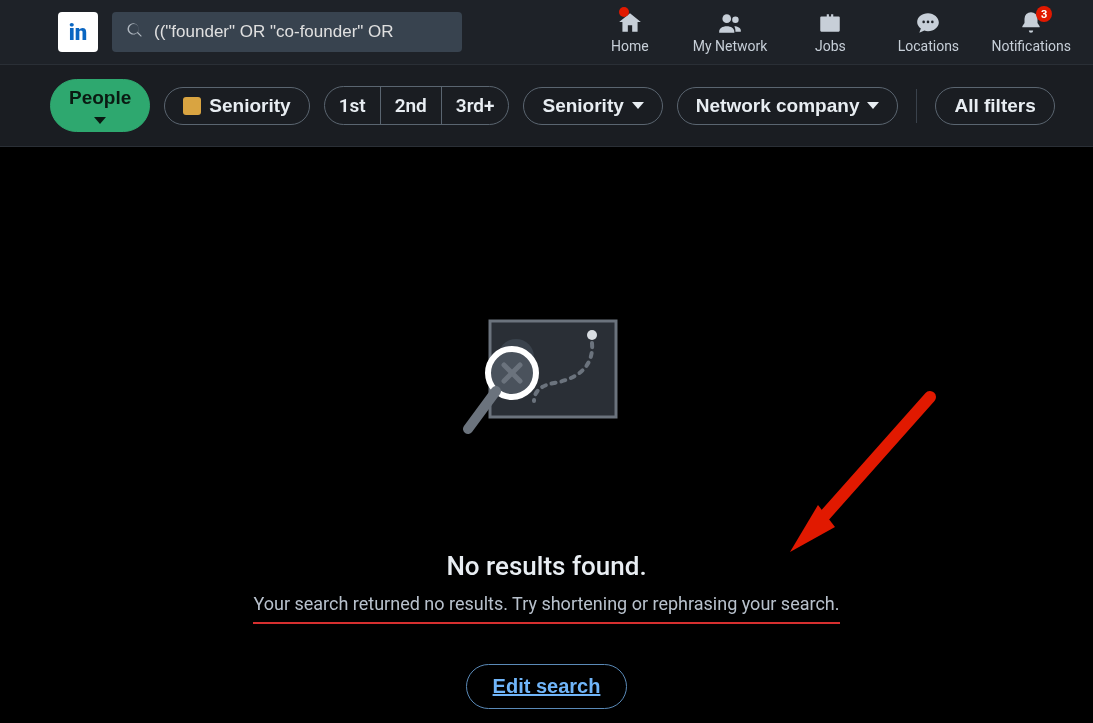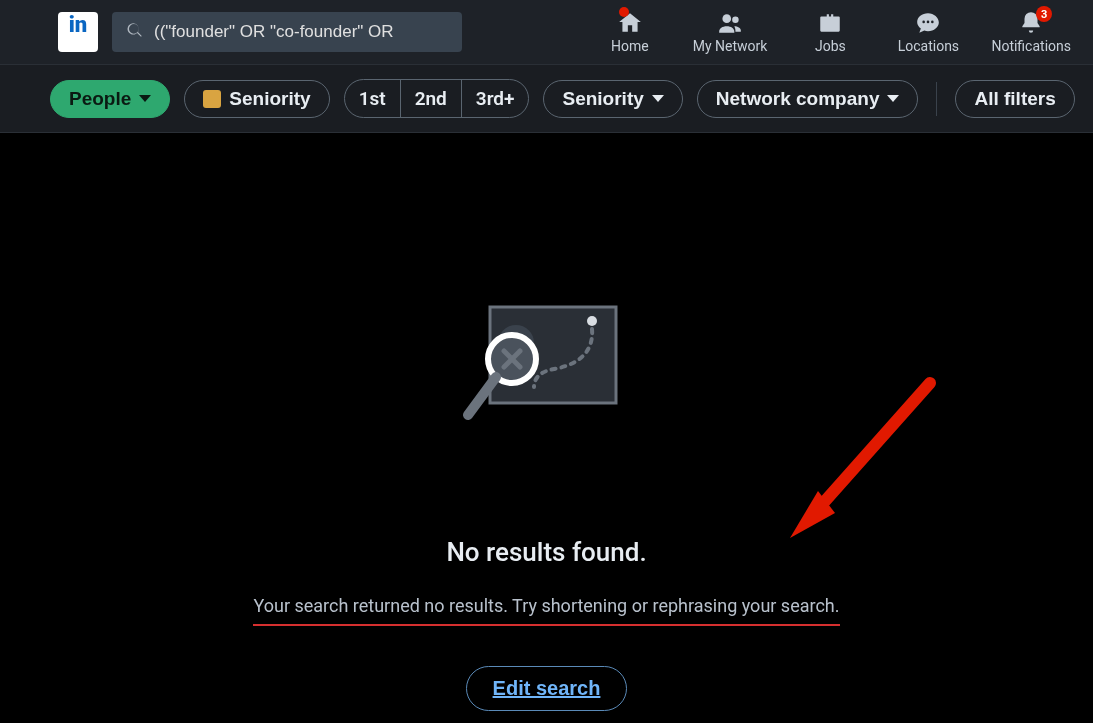--- a/index.html
+++ b/index.html
@@ -22,20 +22,21 @@
       padding: 0 12px;
       gap: 14px;
     }
 
     .logo {
       width: 40px;
       height: 40px;
       background: #ffffff;
       border-radius: 4px;
       display: flex;
+      align-items: center;
       justify-content: center;
       font-weight: 900;
       font-size: 22px;
       color: #0a66c2;
       margin-left: 46px;
     }
 
     .search-box {
       background: #38434f;
       border-radius: 4px;
@@ -127,20 +128,21 @@
       display: inline-flex;
       align-items: center;
       gap: 8px;
       cursor: pointer;
       background: transparent;
     }
     .pill.active {
       background: #2ea86f;
       border-color: #2ea86f;
       color: #0a1a12;
+      flex-direction: column;
     }
     .seg-group {
       display: inline-flex;
       border: 1px solid #5a6570;
       border-radius: 999px;
       overflow: hidden;
       text-align: center;
     }
     .seg {
       padding: 7px 14px;
@@ -182,21 +184,21 @@
       padding-top: 170px;
     }
 
     .illustration {
       margin-bottom: 100px;
     }
     .empty-title {
       font-size: 26px;
       font-weight: 500;
       color: #e8edf2;
-      margin-bottom: 28px;
+      margin-bottom: 12px;
     }
     .empty-sub {
       font-size: 18px;
       color: #b8c1cc;
       border-bottom: 2px solid #d62f2f;
       padding-bottom: 8px;
       margin-bottom: 40px;
     }
     .edit-btn {
       border: 1px solid #5a8ab8;

